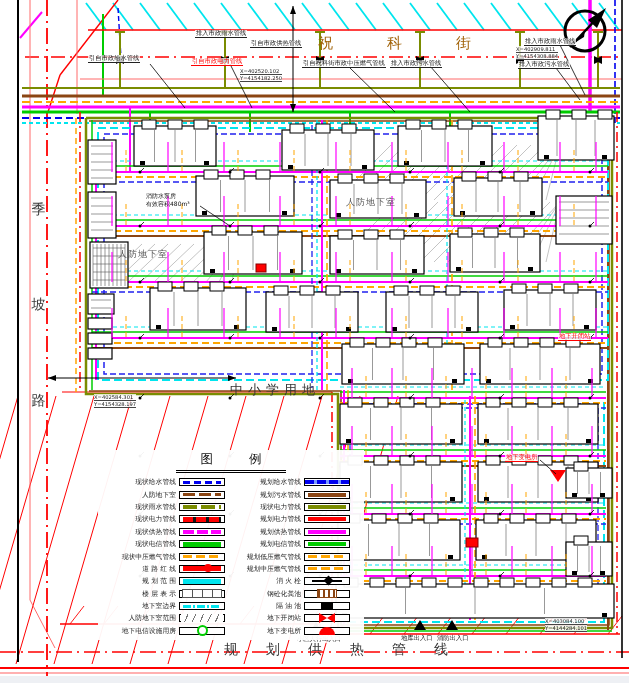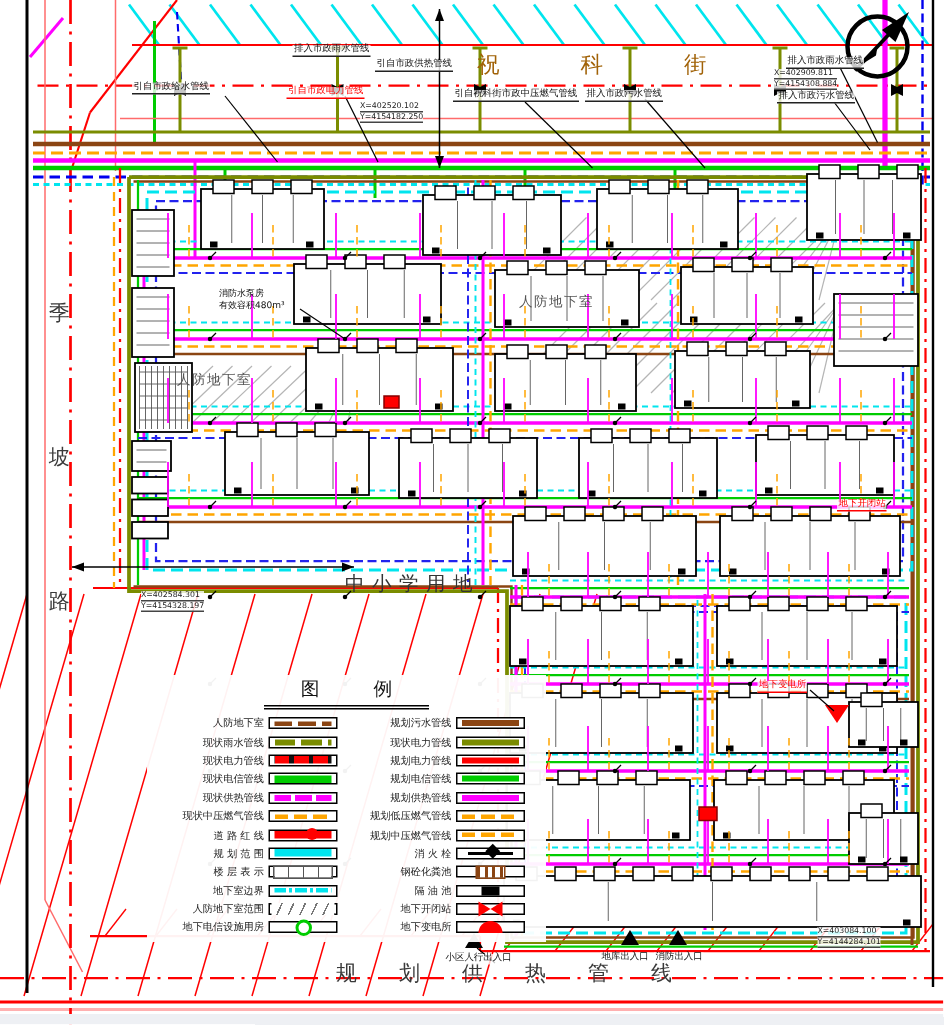--- a/index.html
+++ b/index.html
@@ -843,20 +843,31 @@
     <span>Y=4144284.101</span>
   </div>
   <div class="coord" style="left:94px;top:394px">
     <span>X=402584.301</span>
     <span>Y=4154328.197</span>
   </div>
 
   <div class="legend">
     <div class="legend-title">图 例</div>
     <div id="legend-rows">
+    <div class="lrow">
+      <div class="lt">现状给水管线</div>
+      <div class="sw existing-water-line">
+            <i class="ln"></i>
+          </div>
+      <div class="gapc"></div>
+      <div class="lt r">规划给水管线</div>
+      <div class="sw planned-water-line">
+            <i class="ln"></i>
+          </div>
+    </div>
 
     <div class="lrow">
       <div class="lt">人防地下室</div>
       <div class="sw existing-sewage-line">
             <i class="ln"></i>
           </div>
       <div class="gapc"></div>
       <div class="lt r">规划污水管线</div>
       <div class="sw planned-sewage-line">
             <i class="ln"></i>
@@ -881,44 +892,44 @@
             <i class="ln"></i>
           </div>
       <div class="gapc"></div>
       <div class="lt r">规划电力管线</div>
       <div class="sw planned-power-line">
             <i class="ln"></i>
           </div>
     </div>
 
     <div class="lrow">
+      <div class="lt">现状供热管线</div>
+      <div class="sw existing-heating-line">
+            <i class="ln"></i>
+          </div>
+      <div class="gapc"></div>
+      <div class="lt r">规划供热管线</div>
+      <div class="sw planned-heating-line">
+            <i class="ln"></i>
+          </div>
+    </div>
+
+    <div class="lrow">
       <div class="lt">现状电信管线</div>
       <div class="sw existing-telecom-line">
             <i class="ln"></i>
           </div>
       <div class="gapc"></div>
       <div class="lt r">规划电信管线</div>
       <div class="sw planned-telecom-line">
             <i class="ln"></i>
           </div>
     </div>
 
     <div class="lrow">
-      <div class="lt">现状供热管线</div>
-      <div class="sw existing-heating-line">
-            <i class="ln"></i>
-          </div>
-      <div class="gapc"></div>
-      <div class="lt r">规划供热管线</div>
-      <div class="sw planned-heating-line">
-            <i class="ln"></i>
-          </div>
-    </div>
-
-    <div class="lrow">
       <div class="lt">现状中压燃气管线</div>
       <div class="sw existing-mp-gas-line">
             <i class="ln"></i>
           </div>
       <div class="gapc"></div>
       <div class="lt r">规划低压燃气管线</div>
       <div class="sw planned-lp-gas-line">
             <i class="ln"></i>
           </div>
     </div>

